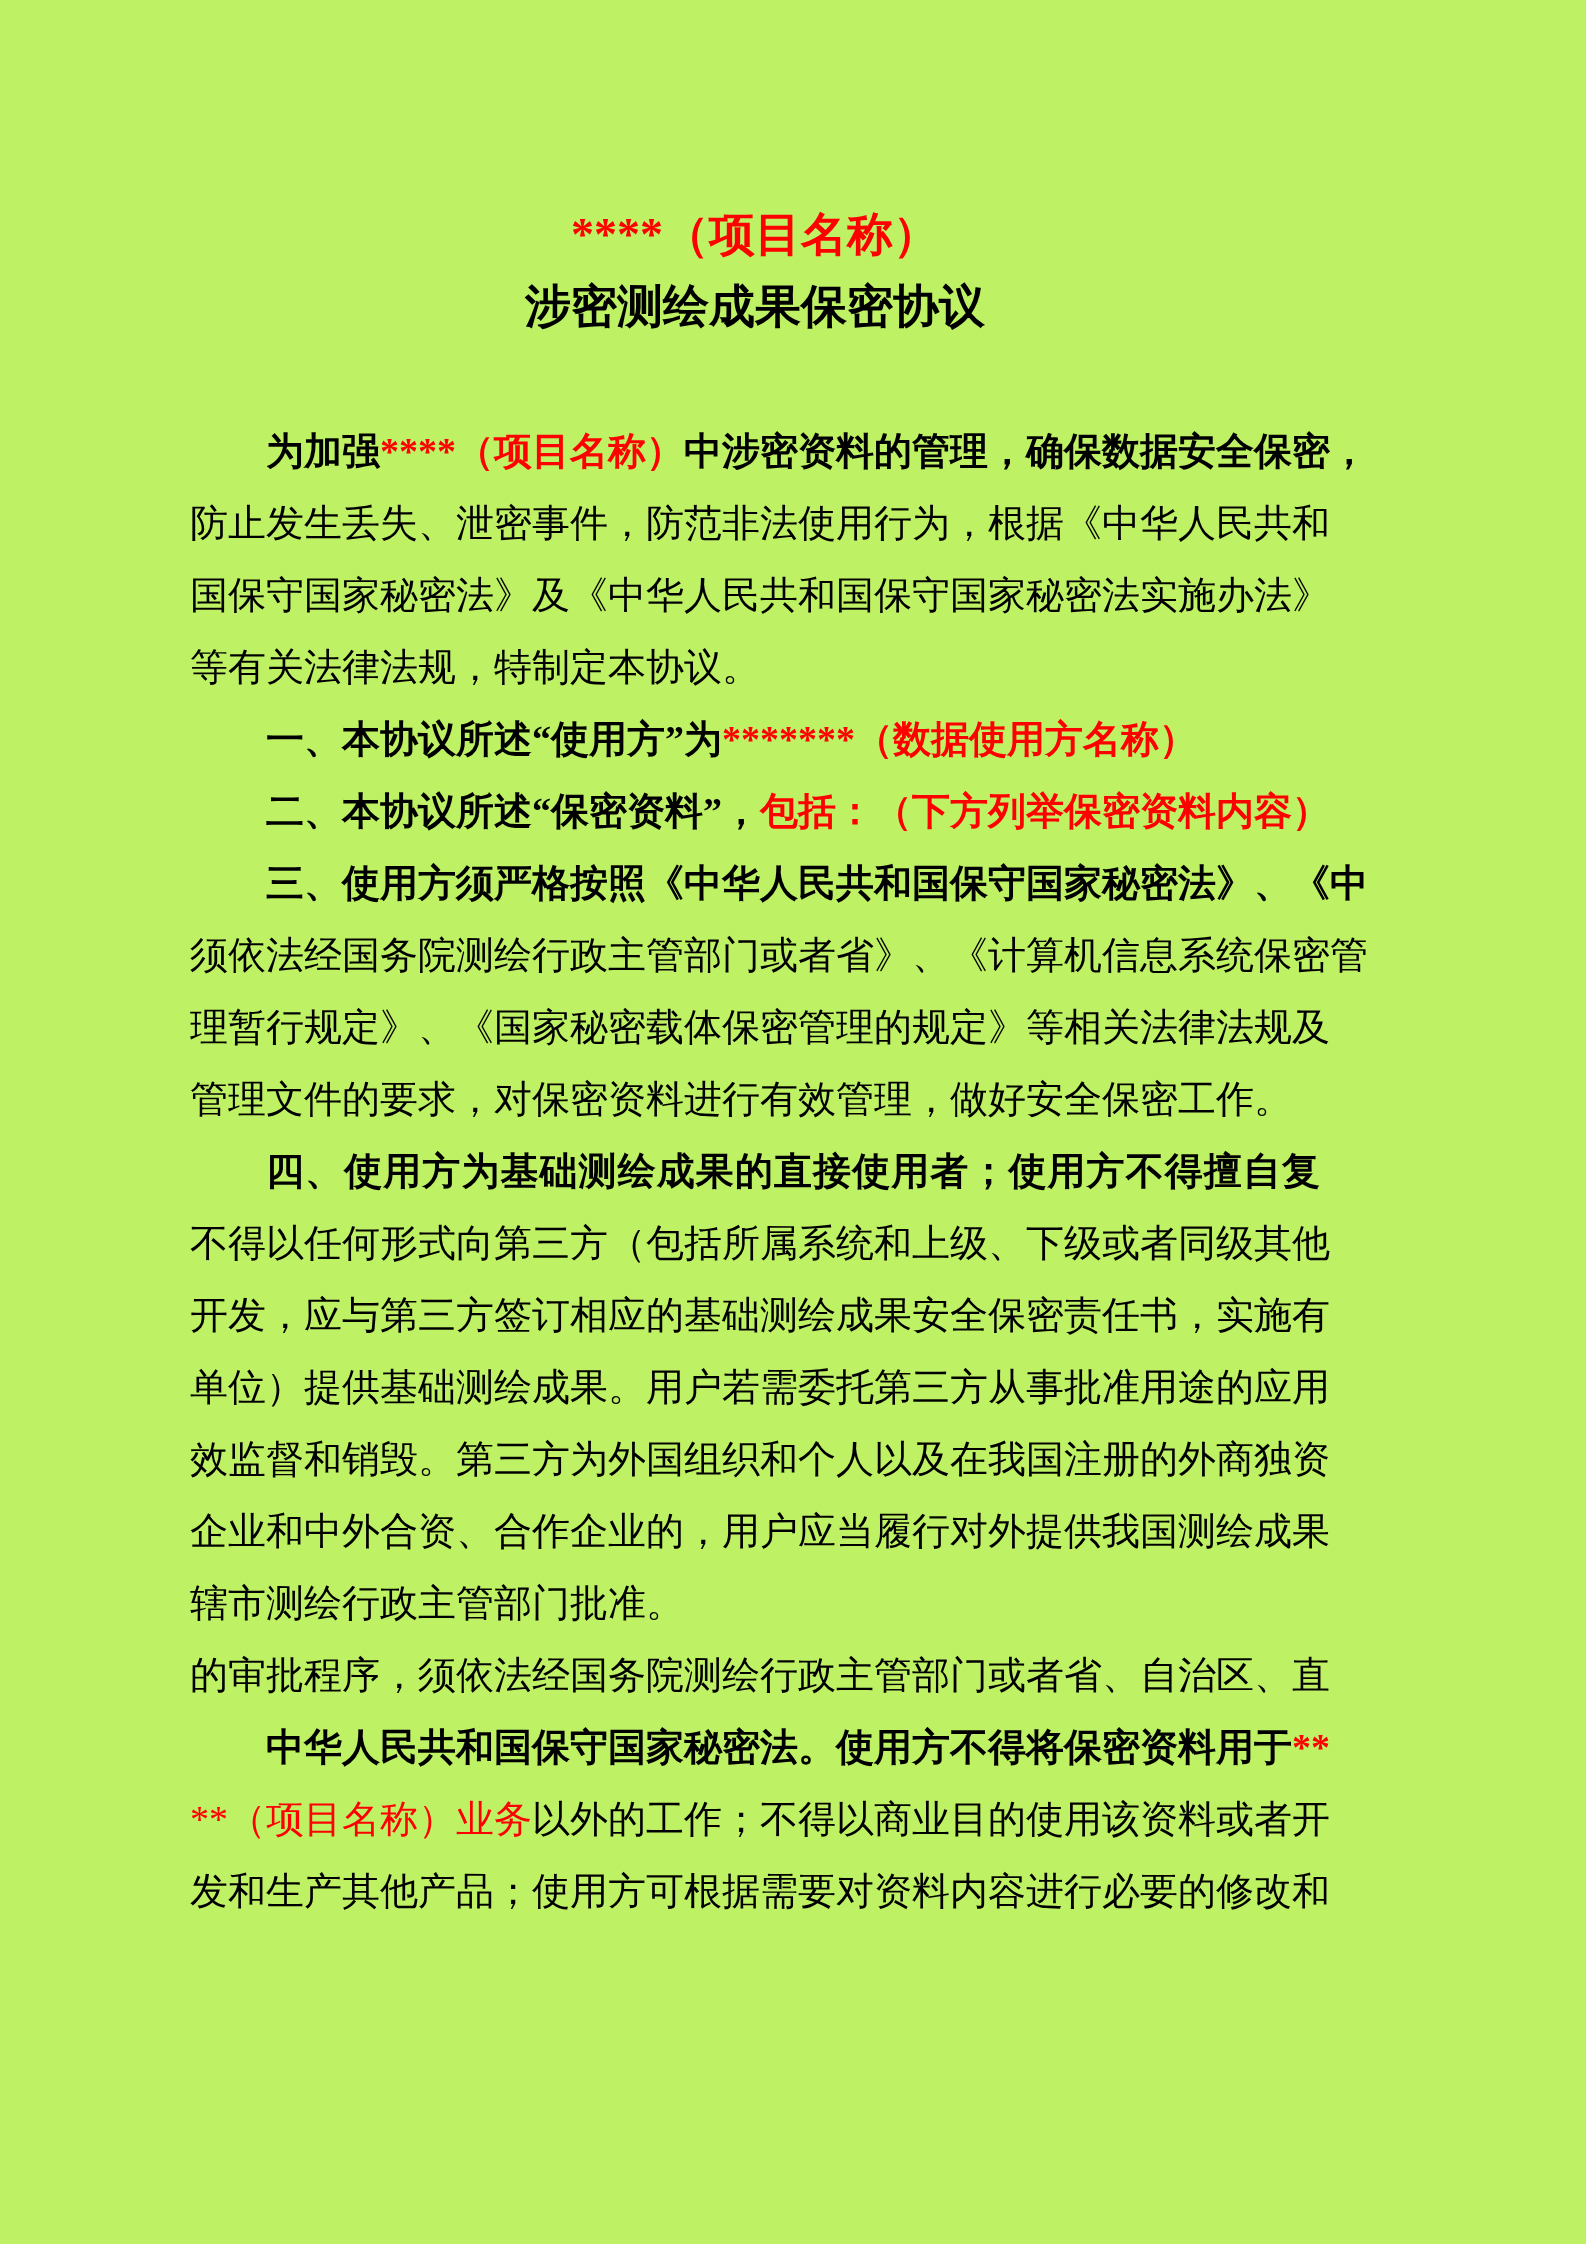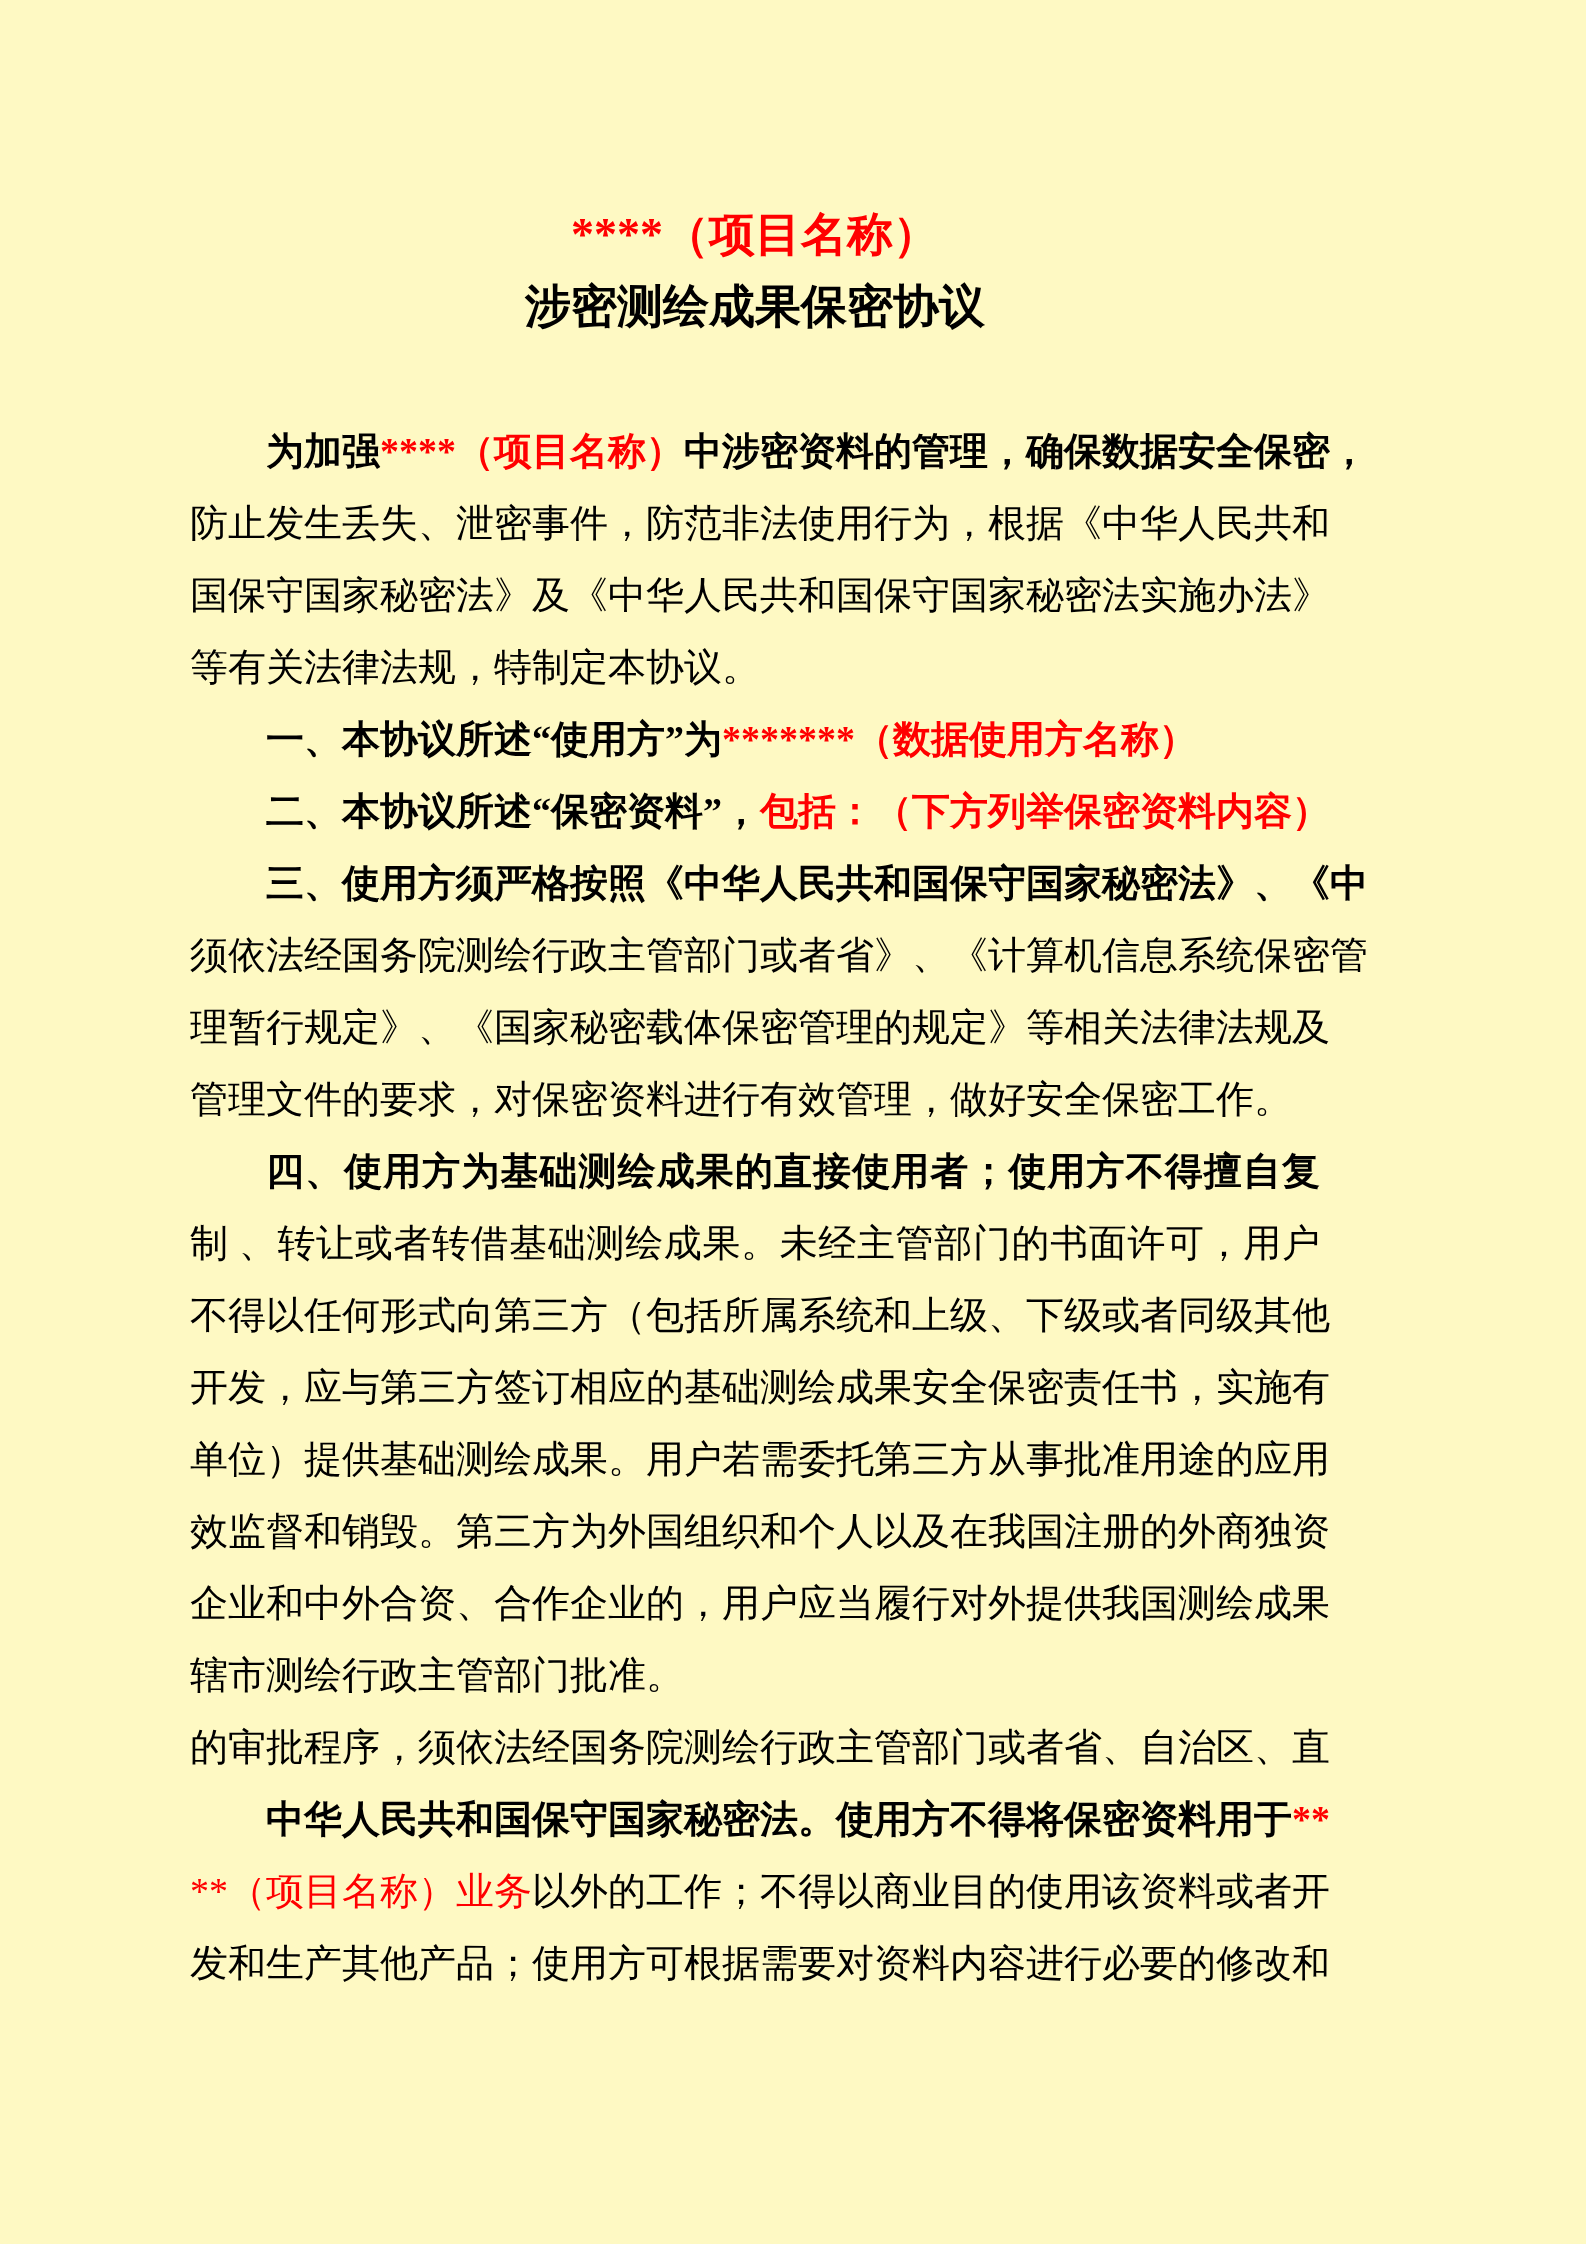--- a/index.html
+++ b/index.html
@@ -5,21 +5,21 @@
   html,body{margin:0;padding:0;}
   body{
     width:1586px;height:2244px;
     background:#ffffff;
     font-family:"Liberation Serif","DejaVu Serif",serif;
     color:#000000;
   }
   .page{
     position:relative;
     width:1586px;height:2244px;
-    background:#fef9c3;
+    background:#bef264;
     overflow:hidden;
   }
   .textblock{
     position:absolute;
     left:190px;top:199px;
     width:1130px;
   }
   .titleline{
     height:72px;line-height:72px;
     text-align:center;
@@ -66,21 +66,20 @@
     <div class="line indent"><span>三、使用方须严格按照《中华人民共和国保守国家秘密法》、《中</span></div>
 
     <div class="line"><span>须依法经国务院测绘行政主管部门或者省》、《计算机信息系统保密管</span></div>
 
     <div class="line"><span>理暂行规定》、《国家秘密载体保密管理的规定》等相关法律法规及</span></div>
 
     <div class="line end"><span>管理文件的要求，对保密资料进行有效管理，做好安全保密工作。</span></div>
 
     <div class="line indent"><span>四、使用方为基础测绘成果的直接使用者；使用方不得擅自复</span></div>
 
-    <div class="line"><span>制 、转让或者转借基础测绘成果。未经主管部门的书面许可，用户</span></div>
 
     <div class="line"><span>不得以任何形式向第三方（包括所属系统和上级、下级或者同级其他</span></div>
 
     <div class="line"><span>开发，应与第三方签订相应的基础测绘成果安全保密责任书，实施有</span></div>
 
     <div class="line"><span>单位）提供基础测绘成果。用户若需委托第三方从事批准用途的应用</span></div>
 
     <div class="line"><span>效监督和销毁。第三方为外国组织和个人以及在我国注册的外商独资</span></div>
 
     <div class="line"><span>企业和中外合资、合作企业的，用户应当履行对外提供我国测绘成果</span></div>

